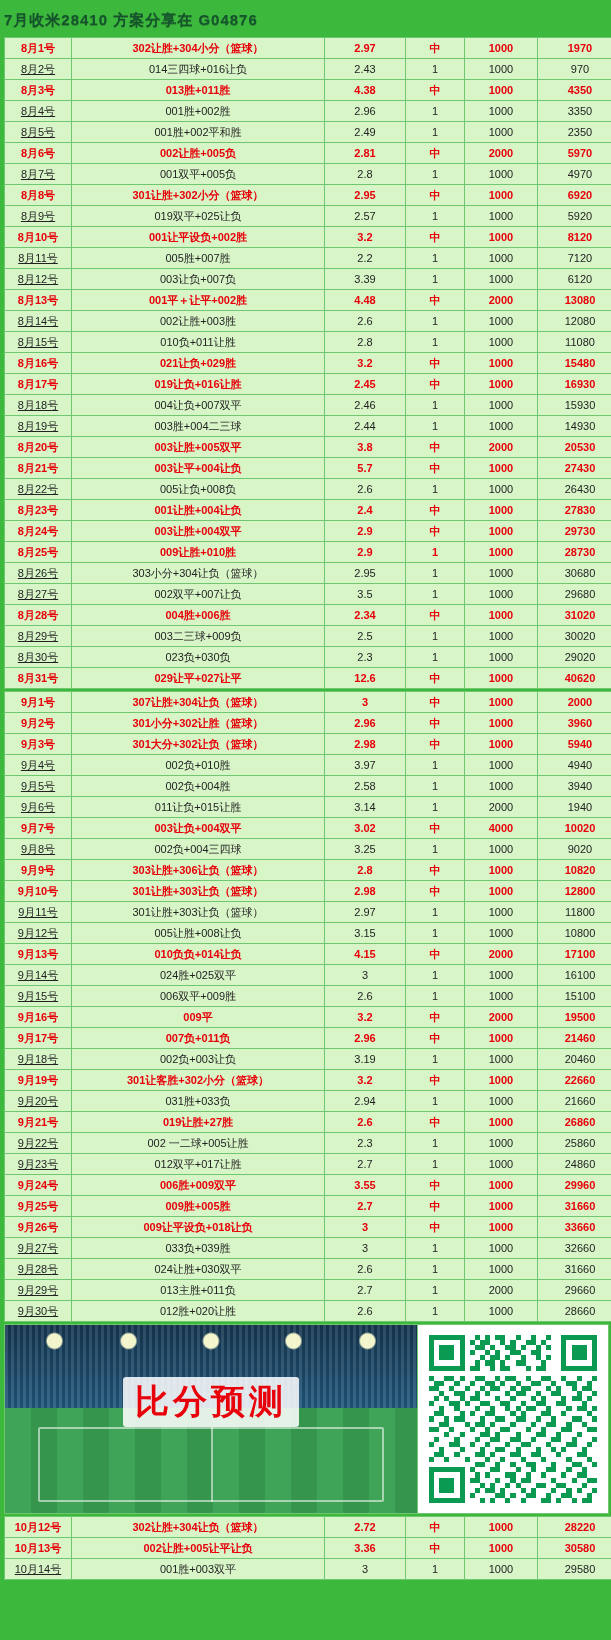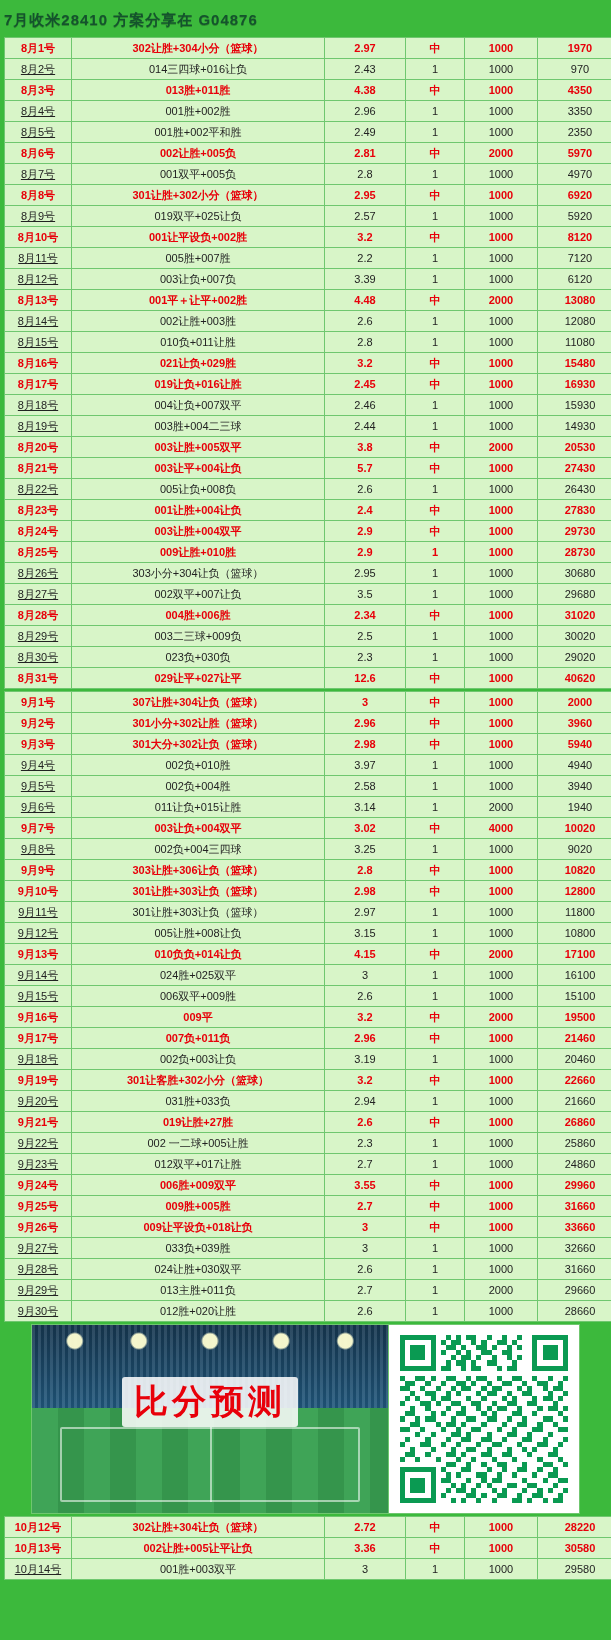--- a/index.html
+++ b/index.html
@@ -46,21 +46,21 @@
   td.c-date{width:64px;}
   td.c-pick{width:250px;}
   td.c-odds{width:78px;}
   td.c-res{width:56px;}
   td.c-stake{width:70px;}
   td.c-profit{width:82px;}
   tr.red td{color:#e8000a;font-weight:bold;}
   tr.norm td{color:#222;}
   tr.norm td.c-date{color:#222;text-decoration:underline;}
   .banner{
-    width:549px;
+    width:605px;
     margin:0 auto;
     height:190px;
     display:flex;
     background:#2c7a2c;
     border:1px solid #6fc76f;
     box-sizing:border-box;
   }
   .stadium{
     position:relative;
     flex:1 1 auto;

